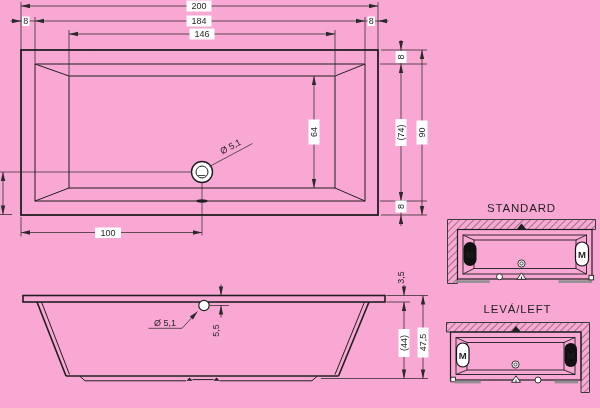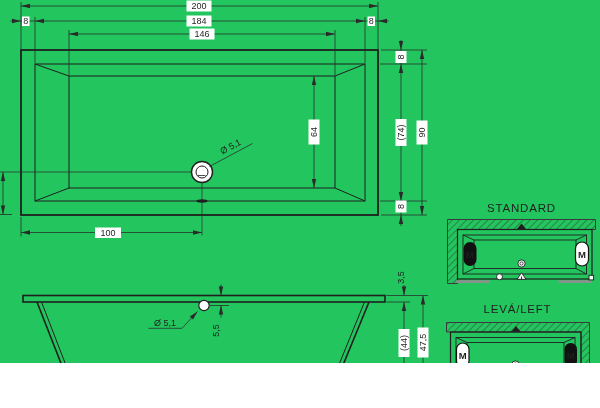--- a/index.html
+++ b/index.html
@@ -1,16 +1,16 @@
 <!DOCTYPE html>
 <html><head>
 <meta charset="utf-8">
 <style>
   html,body{margin:0;padding:0;background:#fff;}
-  .stage{position:relative;width:600px;height:363px;background:#22c55e;overflow:hidden;
+  .stage{position:relative;width:600px;height:408px;background:#f9a8d4;overflow:hidden;
          font-family:"Liberation Sans", sans-serif;text-decoration:underline;}
   svg{position:absolute;left:0;top:0;}
   text{font-family:"Liberation Sans", sans-serif;fill:#1f1f1f;}
   .dimtxt{font-size:9px;}
   .titletxt{font-size:11.5px;letter-spacing:.8px;}
   .mtxt{font-size:9.5px;font-weight:bold;}
   .geo{stroke:#1f1f1f;fill:none;}
   .dim{stroke:#2a2a2a;stroke-width:.75;fill:none;}
   .cl{stroke:#2a2a2a;stroke-width:.7;fill:none;}
   .gap{fill:#fff;stroke:none;}

